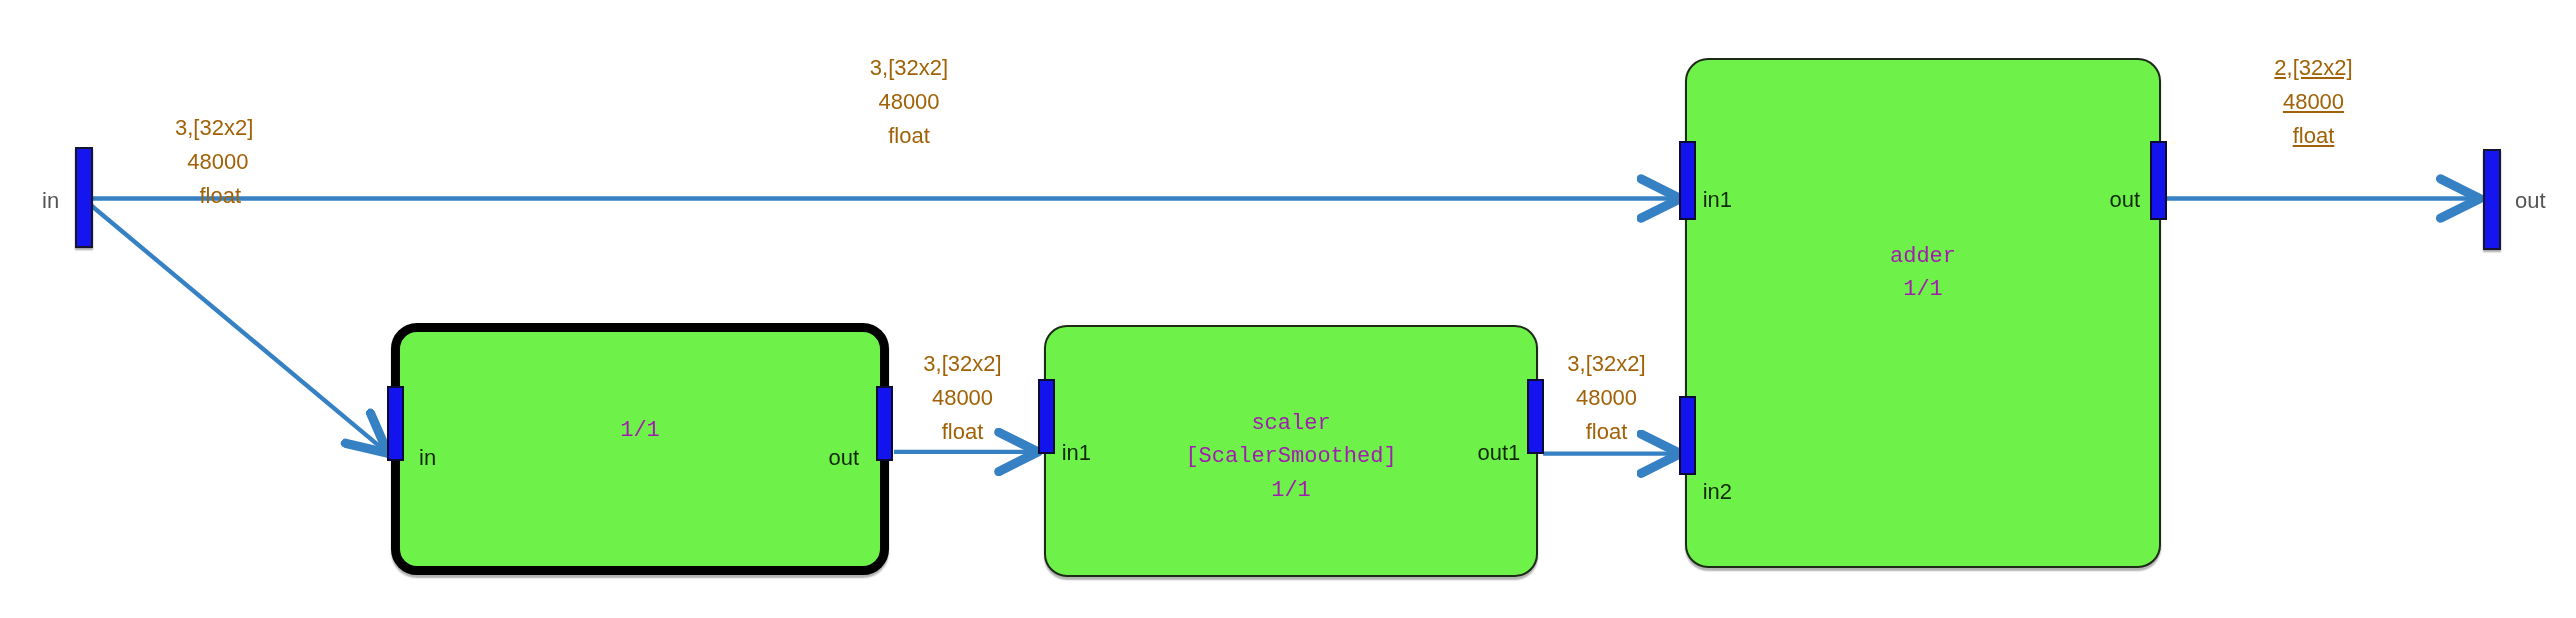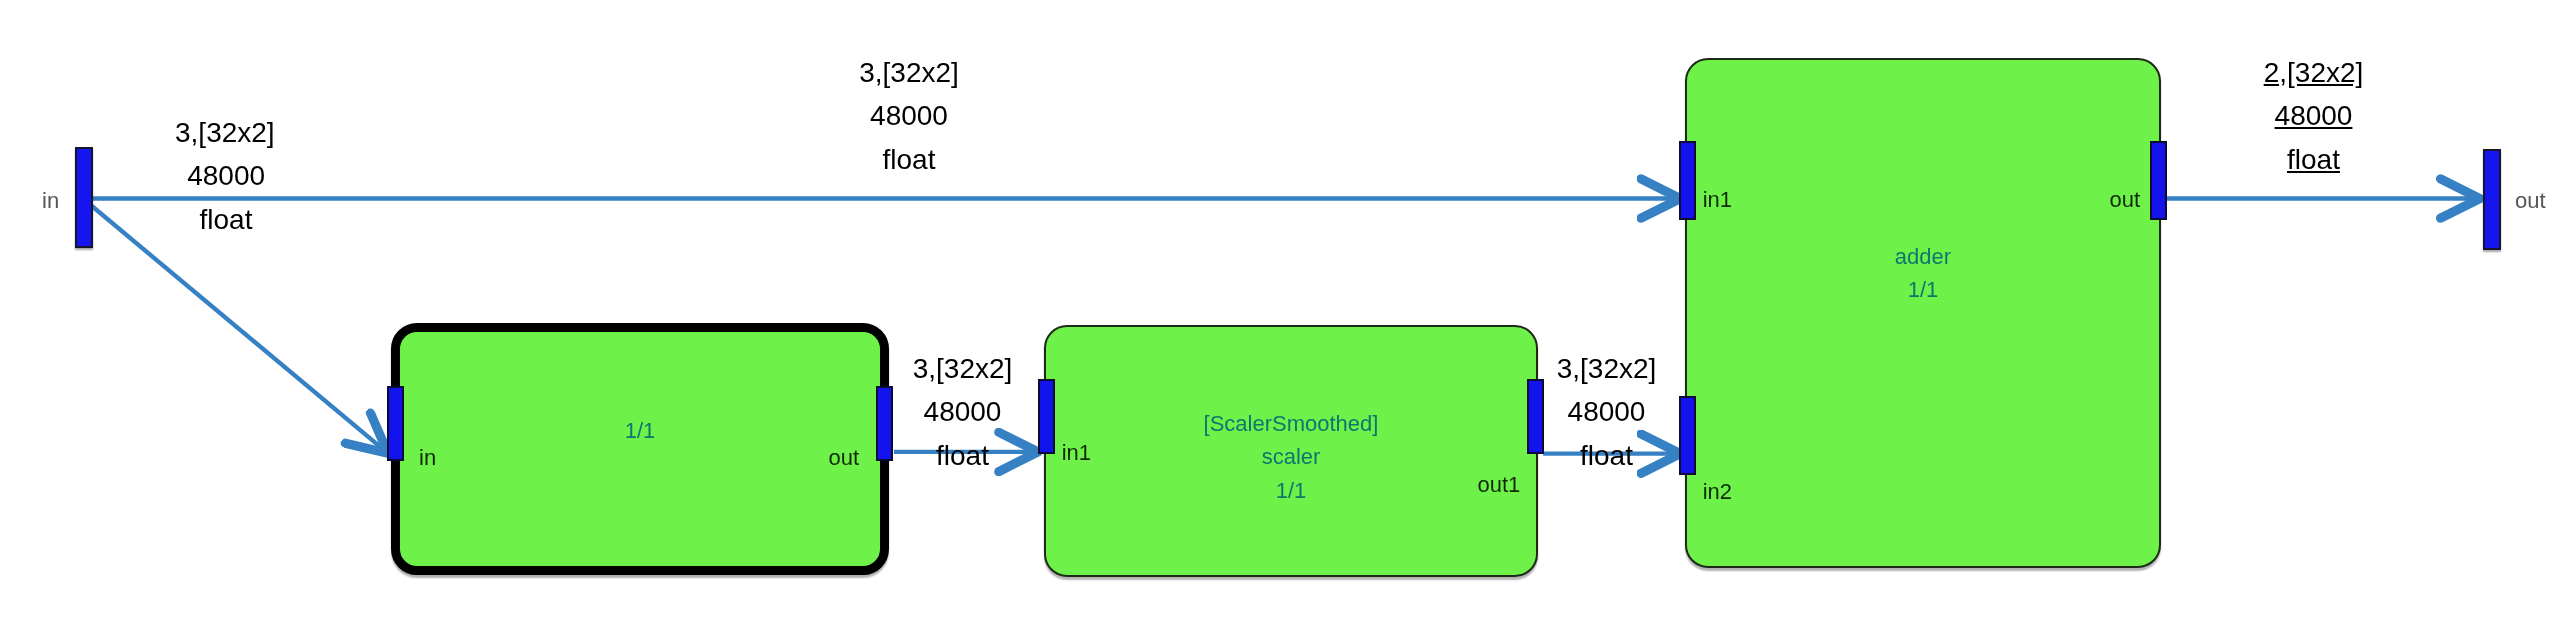--- a/index.html
+++ b/index.html
@@ -37,24 +37,25 @@
     box-shadow: 0 2.6px 1.7px rgba(0,0,0,0.30);
   }
   .block.selected {
     border: 9.6px solid #000000;
     border-radius: 26px;
   }
   .block-body {
     position: absolute;
     left: 0; right: 0;
     text-align: center;
-    color: #0f766e;
+    color: #a21caf;
     font-size: 22px;
     line-height: 1.52;
     white-space: nowrap;
+    font-family: Liberation Mono, monospace;
   }
   .block-body .ln { display: block; }
 
   
   .port {
     position: absolute;
     width: 16.6px;
     background: #1313EE;
     border: 2.2px solid #0b0b33;
     box-sizing: border-box;
@@ -85,22 +86,22 @@
     position: absolute;
     font-size: 22px;
     color: #555555;
     white-space: nowrap;
     line-height: 1;
   }
 
   
   .wire-label {
     position: absolute;
-    font-size: 28px;
-    color: #000000;
+    font-size: 22px;
+    color: #a16207;
     text-align: center;
     line-height: 1.55;
     white-space: nowrap;
   }
   .wire-label .ln { display: block; }
   .wire-label.diag {
     text-align: left;
   }
 </style>
 </head>
@@ -142,25 +143,25 @@
     <div class="block-body" style="top:82px;">
       <span class="ln">1/1</span>
     </div>
   </div>
 
   <div class="block" style="left:1044px; top:325px; width:494px; height:252px;">
     <div class="port left" style="top:52px; height:75px;"></div>
     <div class="port-label" style="left:15.7px; top:115px;">in1</div>
 
     <div class="port right" style="top:52px; height:75px;"></div>
-    <div class="port-label" style="right:15.7px; top:115px;margin-top:32px;">out1</div>
+    <div class="port-label" style="right:15.7px; top:115px;">out1</div>
 
     <div class="block-body" style="top:80px;">
+      <span class="ln">scaler</span>
       <span class="ln">[ScalerSmoothed]</span>
-      <span class="ln">scaler</span>
       <span class="ln">1/1</span>
     </div>
   </div>
 
   <div class="block" style="left:1685px; top:58px; width:476px; height:510px;">
     <div class="port left" style="top:81px; height:79px;"></div>
     <div class="port-label" style="left:15.7px; top:129px;">in1</div>
 
     <div class="port left" style="top:336px; height:79px;"></div>
     <div class="port-label" style="left:15.7px; top:384px;margin-top:37px;">in2</div>

